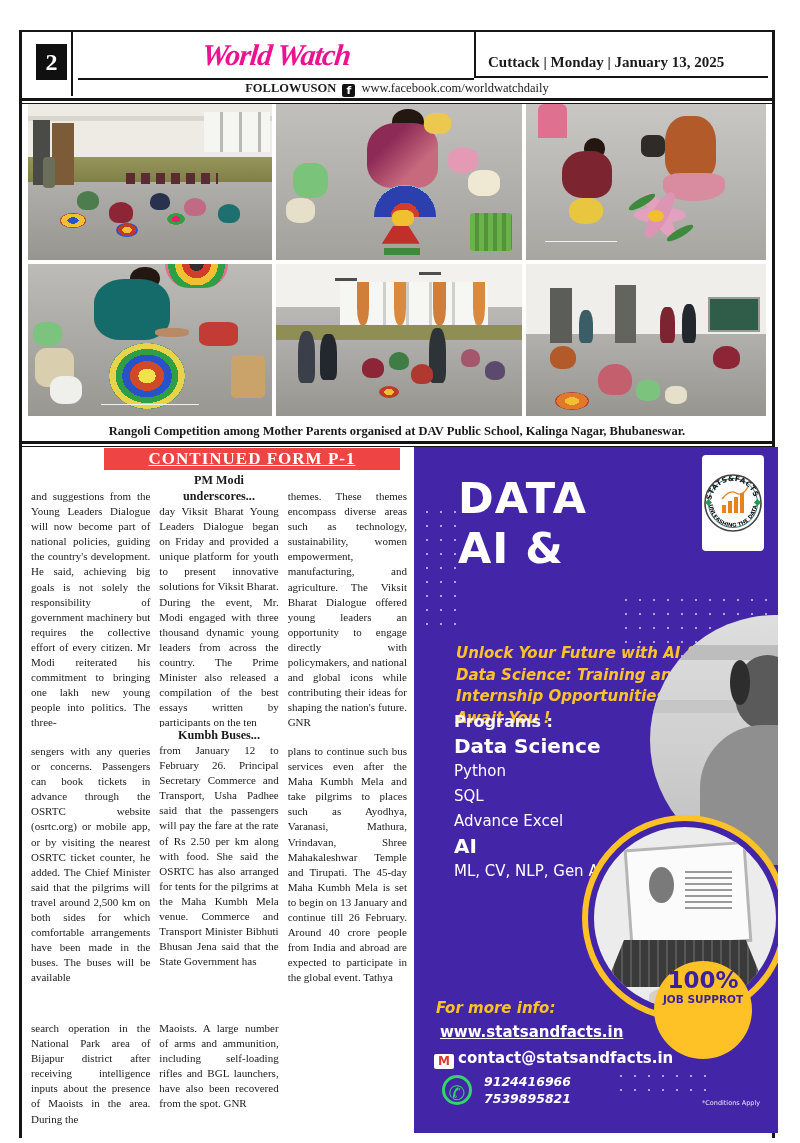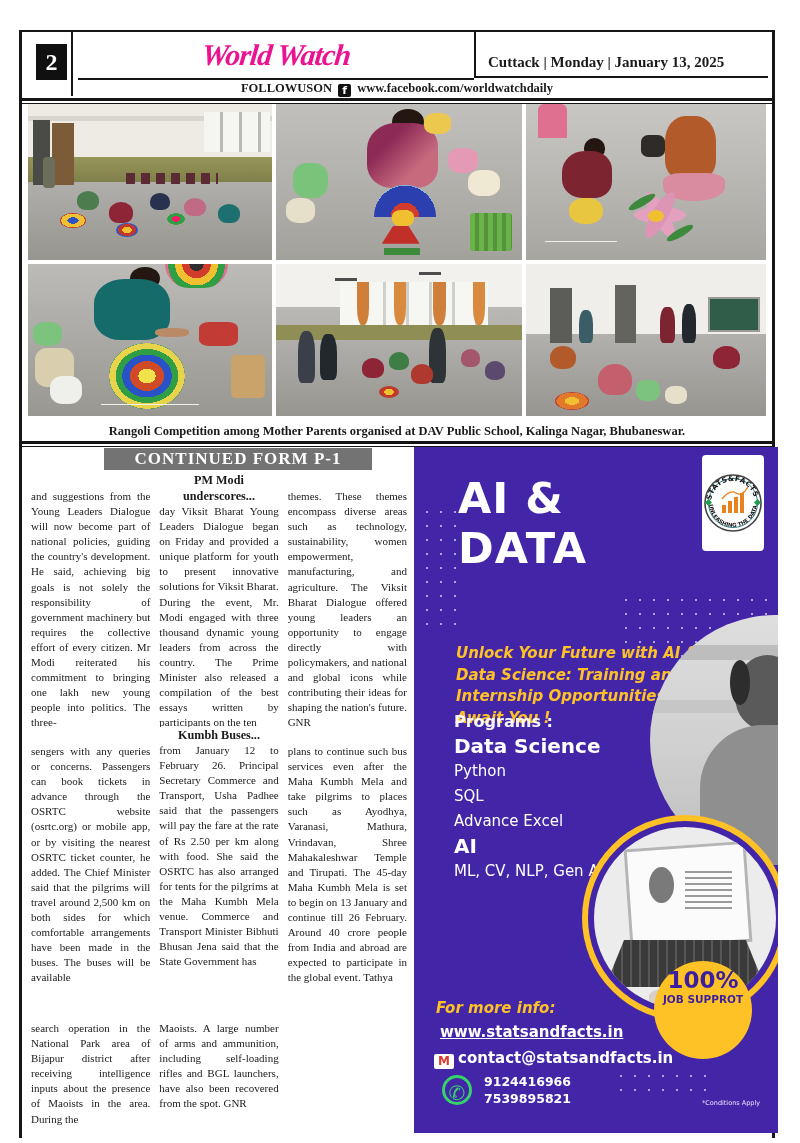--- a/index.html
+++ b/index.html
@@ -15,37 +15,37 @@
   .hvline{position:absolute;left:49px;top:0;width:2px;height:64px;background:#141414;}
   .masthead{position:absolute;left:56px;top:0;width:396px;height:46px;text-align:center;
             border-bottom:2px solid #141414;}
   .logo{display:inline-block;margin-top:6px;font:bold italic 30px/34px "Liberation Serif",serif;
         color:#ec1390;letter-spacing:-1px;transform:skewX(-6deg);}
   .dateline{position:absolute;left:452px;right:4px;top:0;height:46px;border-left:2px solid #141414;
             border-bottom:2px solid #141414;box-sizing:border-box;display:flex;align-items:flex-end;
             padding:0 0 5px 12px;font:bold 15px/17px "Liberation Serif",serif;}
   .follow{position:absolute;left:0;right:0;top:48px;height:16px;text-align:center;
           font:bold 12.5px/16px "Liberation Serif",serif;}
-  .follow .url{font-weight:bold;}
+  .follow .url{font-weight:normal;}
   .fb{display:inline-block;width:13px;height:13px;background:#111;color:#fff;border-radius:2px;
       font:bold 11px/13px "DejaVu Sans",sans-serif;text-align:center;vertical-align:-2px;margin:0 3px;}
   .drule{border-top:3px solid #141414;border-bottom:1px solid #141414;height:2px;}
   .hrule{position:absolute;left:0;right:0;top:66px;}
   
   .collage{position:absolute;left:6px;right:6px;top:72px;height:316px;display:grid;
            grid-template-columns:244px 246px 1fr;grid-template-rows:156px 152px;gap:4px;}
   .ph{position:relative;overflow:hidden;background:linear-gradient(180deg,#c6c5c2 0%,#b2b1ae 45%,#96958f 100%);}
   .ph div{position:absolute;}
   .caption{position:absolute;left:0;right:0;top:392px;text-align:center;
            font:bold 12.5px/15px "Liberation Serif",serif;}
   .crule{position:absolute;left:0;right:0;top:409px;}
   
   .content{position:absolute;left:6px;right:2px;top:414px;bottom:0;}
-  .banner{position:absolute;left:76px;top:2px;width:268px;height:22px;background:#737373;color:#fff;
-          font:bold 17px/22px "Liberation Serif",serif;text-align:center;letter-spacing:1px;}
+  .banner{position:absolute;left:76px;top:2px;width:296px;height:22px;background:#ef4444;color:#fff;
+          font:bold 17px/22px "Liberation Serif",serif;text-align:center;letter-spacing:1px;text-decoration:underline;}
   .cols{position:absolute;left:3px;top:26px;width:376px;}
   .story{display:grid;grid-template-columns:1fr 1fr 1fr;column-gap:9px;overflow:hidden;}
   .story h4{margin:0;font:bold 12.2px/16px "Liberation Serif",serif;text-align:center;}
   .story p{margin:0;font-size:11px;line-height:15.1px;text-align:justify;}
   .story .side p{padding-top:17px;}
   .sA{height:255px}.sB{height:277px}.sC{height:128px}
   
   .ad{position:absolute;left:386px;top:1px;width:364px;height:686px;background:#4326a8;overflow:hidden;}
   .ad div{position:absolute;}
   .dots{background-image:radial-gradient(rgba(235,230,252,.65) 1.3px,transparent 1.4px);
@@ -269,22 +269,22 @@
           <rect x="26" y="46" width="4" height="12" fill="#e8821e"></rect>
           <rect x="32" y="42" width="4" height="16" fill="#e8821e"></rect>
           <rect x="38" y="38" width="4" height="20" fill="#e8821e"></rect>
           <path d="M20,44 Q28,34 34,38 T46,32" fill="none" stroke="#e8821e" stroke-width="1.4"></path>
           <rect x="4" y="45" width="5" height="5" fill="#1f9d4e" transform="rotate(45 6.5 47.5)"></rect>
           <rect x="53" y="45" width="5" height="5" fill="#1f9d4e" transform="rotate(45 55.5 47.5)"></rect>
         </svg>
       </div>
 
       <div class="adtitle">
+        <div style="position:static">DATA</div>
         <div style="position:static">AI &amp;</div>
-        <div style="position:static">DATA</div>
       </div>
 
       <div class="tagline">
         <div style="position:static">Unlock Your Future with AI &amp;</div>
         <div style="position:static">Data Science:  Training and</div>
         <div style="position:static">Internship Opportunities</div>
         <div style="position:static">Await You !</div>
       </div>
 
       <div class="womancircle">
@@ -320,21 +320,21 @@
         <span class="pct">100%</span>
         <span class="jl">JOB SUPPROT</span>
       </div>
 
       <div class="info" style="left:22px;top:552px;">For more info:</div>
       <div class="site" style="left:26px;top:576px;">www.statsandfacts.in</div>
       <div class="mailrow" style="left:20px;top:601px;">
         <span class="mailico">M</span><span>contact@statsandfacts.in</span>
       </div>
       <div class="waico" style="left:28px;top:628px;">✆</div>
-      <div class="phones" style="left:70px;top:626px;">
+      <div class="phones" style="left:70px;top:626px;font-style:italic;">
         <div style="position:static">9124416966</div>
         <div style="position:static">7539895821</div>
       </div>
       <div class="conds" style="left:288px;top:652px;">*Conditions Apply</div>
     </div>
 
   </div>
 </div>
 
 </body></html>

